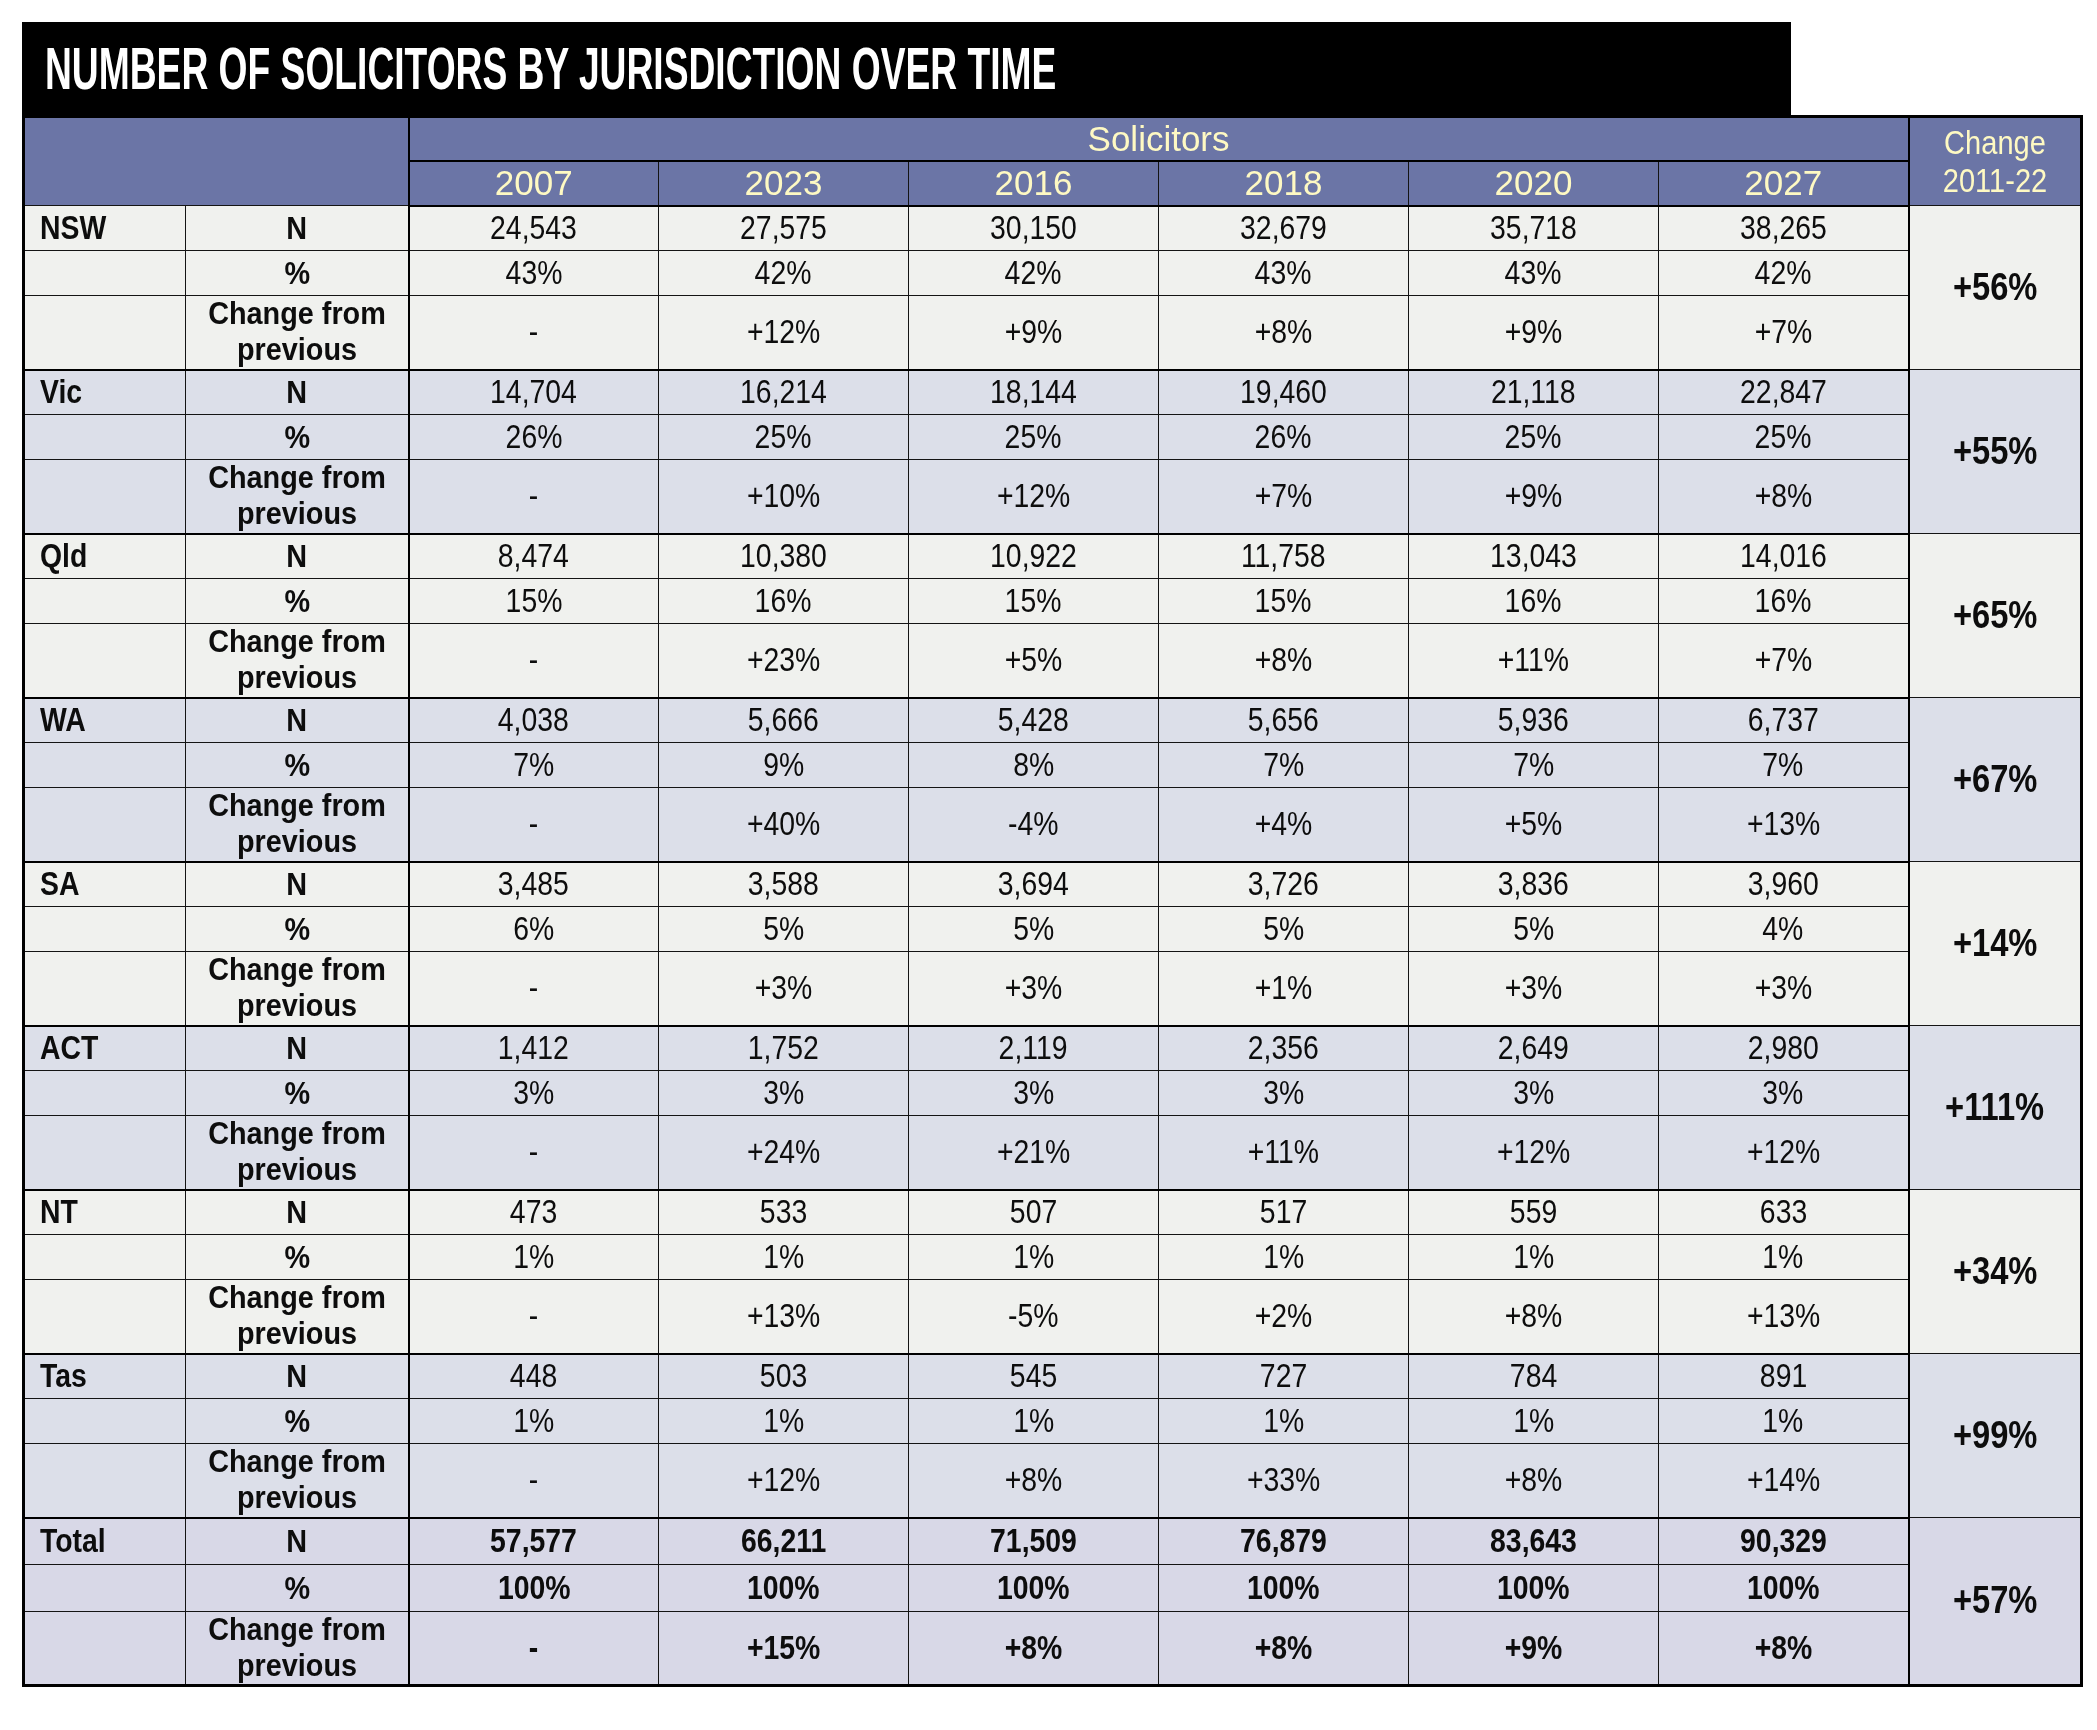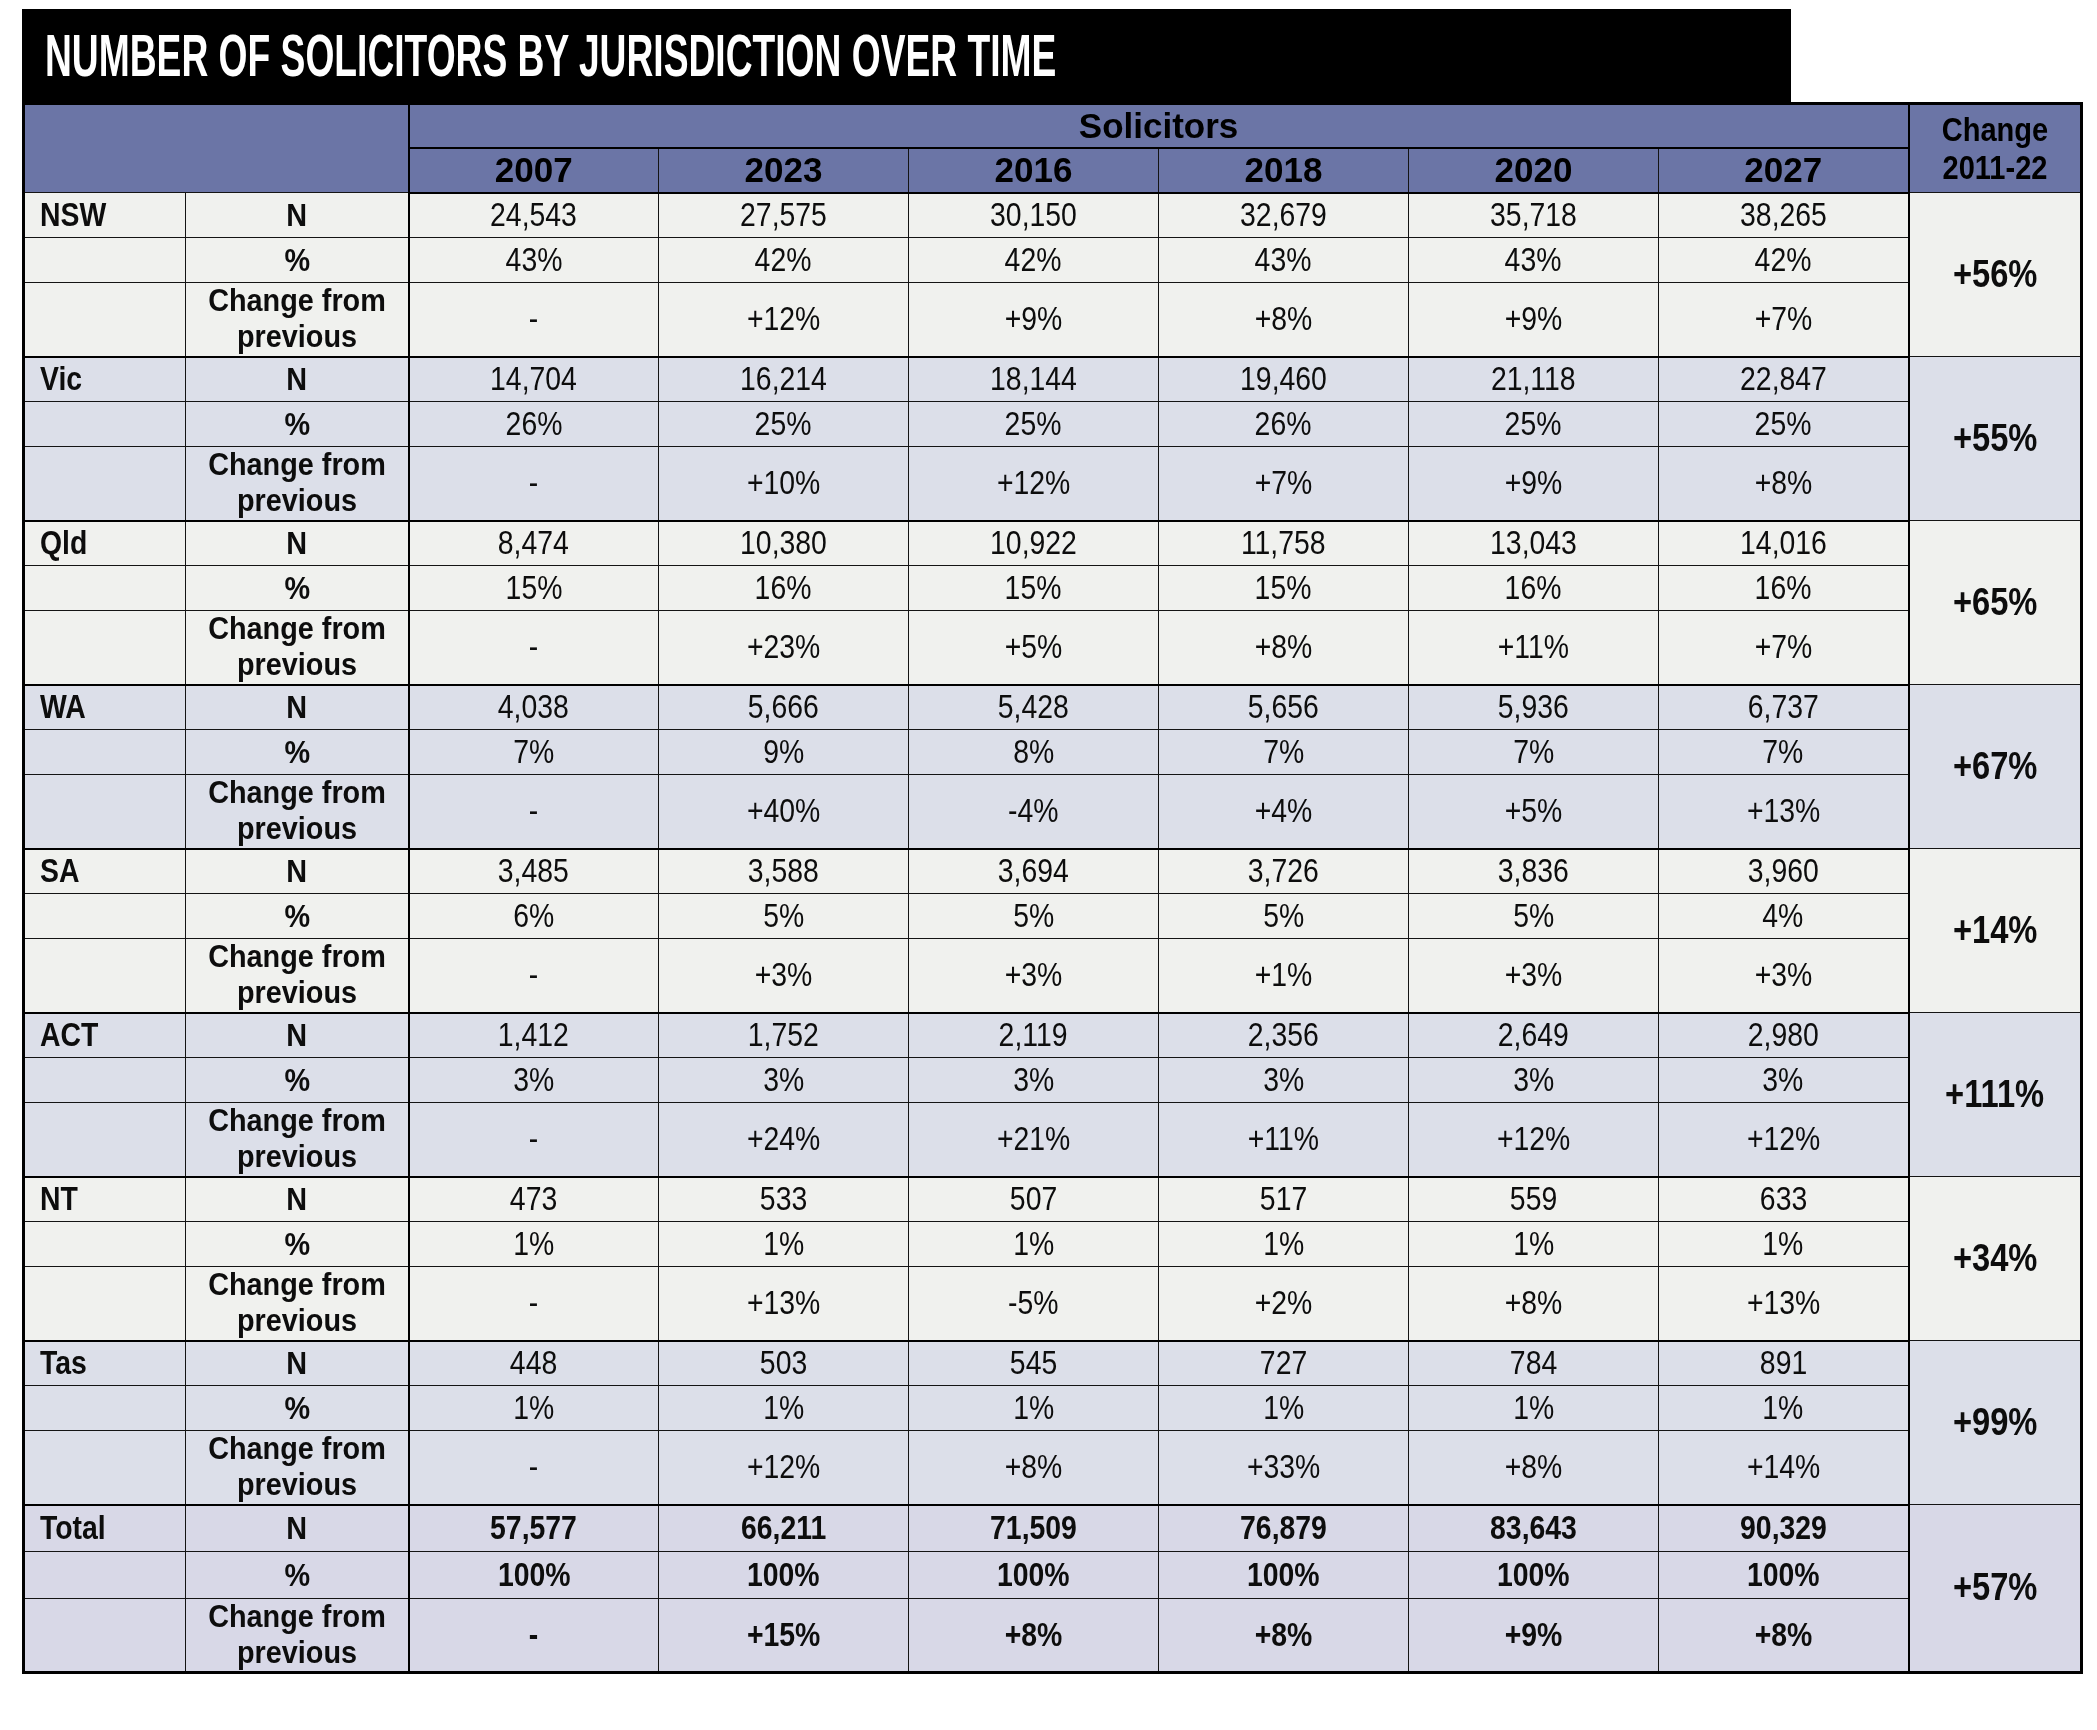--- a/index.html
+++ b/index.html
@@ -1,21 +1,21 @@
 <!DOCTYPE html>
 <html style="font-size:11.6px"><head>
 <meta charset="utf-8">
 <style>
   html,body{margin:0;padding:0;background:#ffffff;}
   body{
     width:2097px;height:1731px;position:relative;overflow:hidden;
     font-family:"Liberation Sans", sans-serif;
     -webkit-font-smoothing:antialiased;
   }
-  .sheet{position:absolute;left:22px;top:9px;width:1769px;}
+  .sheet{position:absolute;left:22px;top:22px;width:1769px;}
   
   .title-bar{
     background:#000000;color:#ffffff;height:93px;
     display:flex;align-items:center;padding-left:23px;box-sizing:border-box;
   }
   .title-text{
     font-size:60px;font-weight:800;letter-spacing:0px;white-space:nowrap;
     display:inline-block;transform:scaleX(0.62);transform-origin:left center;
   }
   
@@ -23,21 +23,21 @@
   col.c-jur{width:162px;}
   col.c-stat{width:223px;}
   col.c-year{width:250px;}
   col.c-chg{width:173px;}
   th,td{
     padding:0;margin:0;vertical-align:middle;text-align:center;
     border:1.5px solid #141414;overflow:hidden;
   }
   table{border:3.6px solid #000;}
   
-  thead th{background:#6b75a6;color:#000000;font-weight:bold;}
+  thead th{background:#6b75a6;color:#fef9c3;font-weight:normal;}
   tr.head-top{height:44px;}
   tr.head-years{height:45px;}
   th.corner{border-right:2.2px solid #000;border-bottom:0;border-top:0;border-left:0;}
   th.solicitors{border-bottom:2.2px solid #000;font-size:35px;}
   th.year{border-bottom:2.9px solid #000;font-size:35px;}
   th.change-head{border-left:2.9px solid #000;border-right:0;border-top:0;font-size:33px;line-height:1.15;}
   th.change-head .wrap{display:inline-block;max-width:164px;transform:scaleX(0.88);transform-origin:center;}
   thead tr.head-years th{border-bottom:2.9px solid #000;}
   
   tbody tr.row-n{height:45px;}

